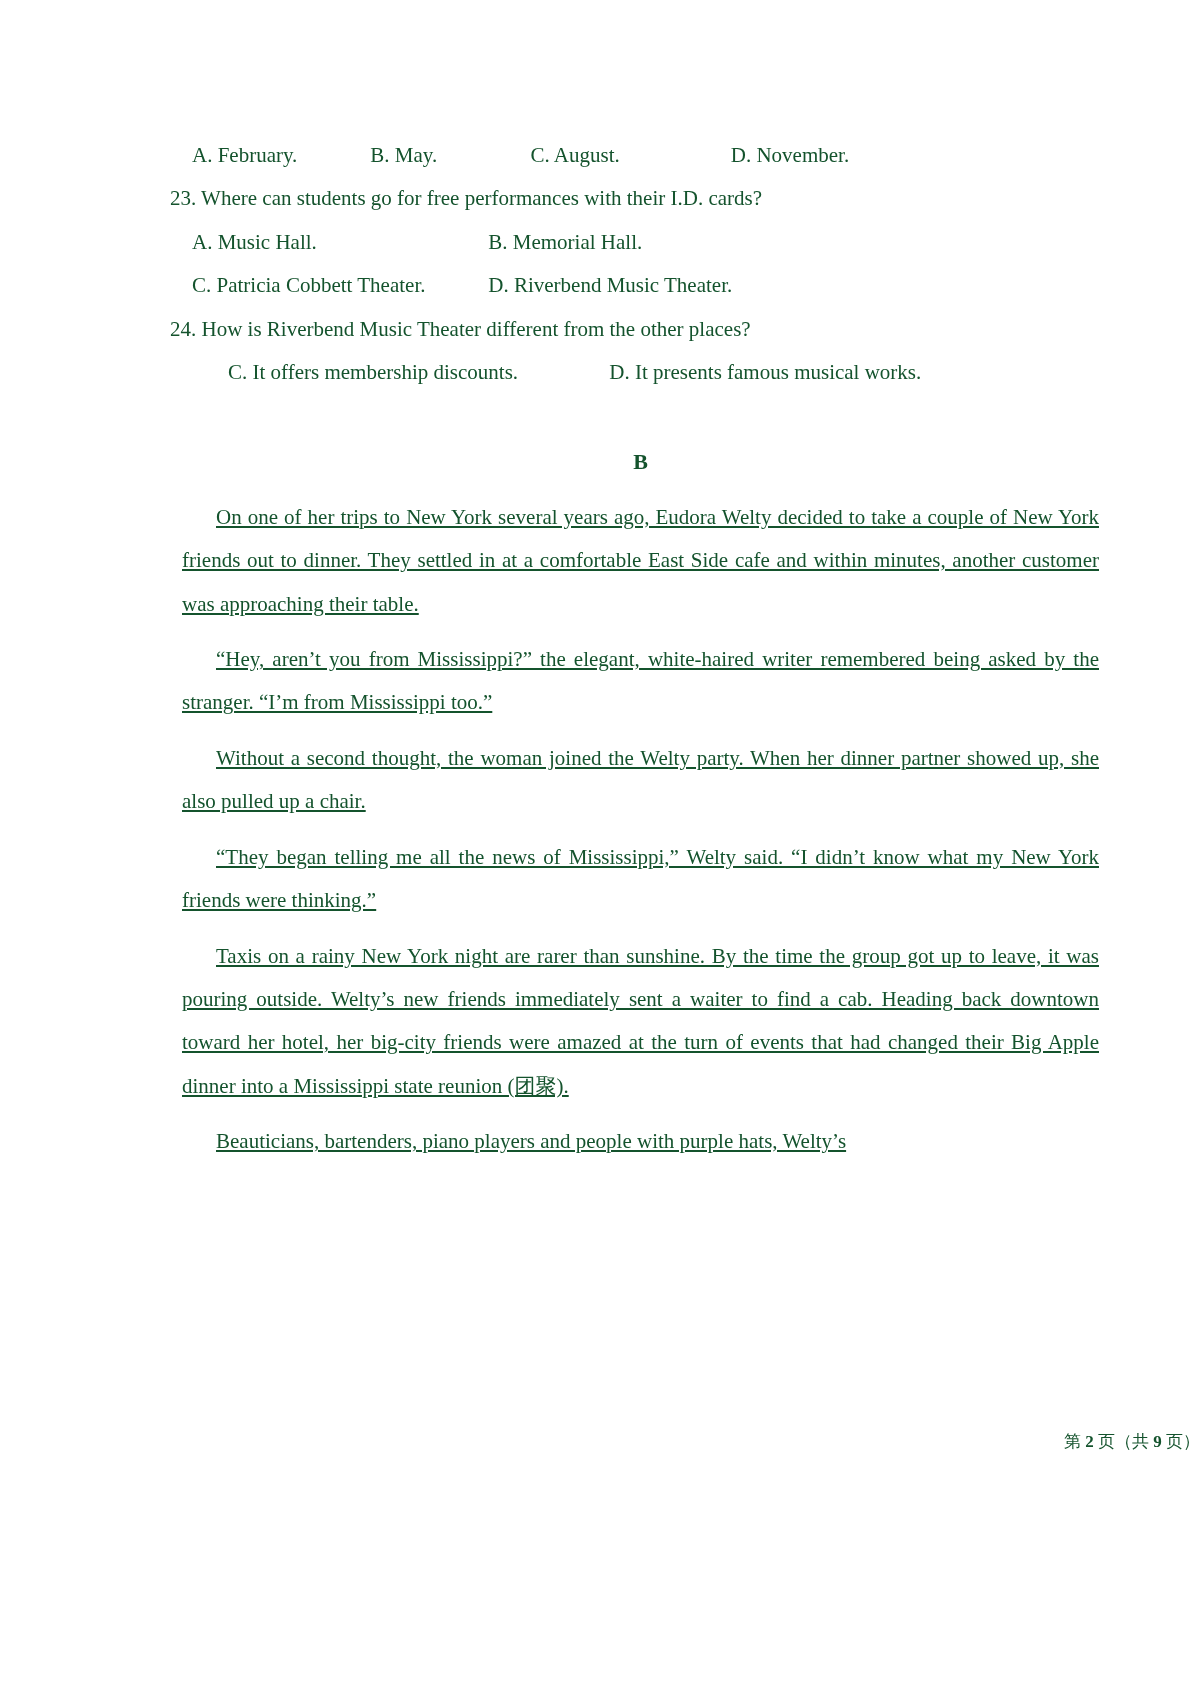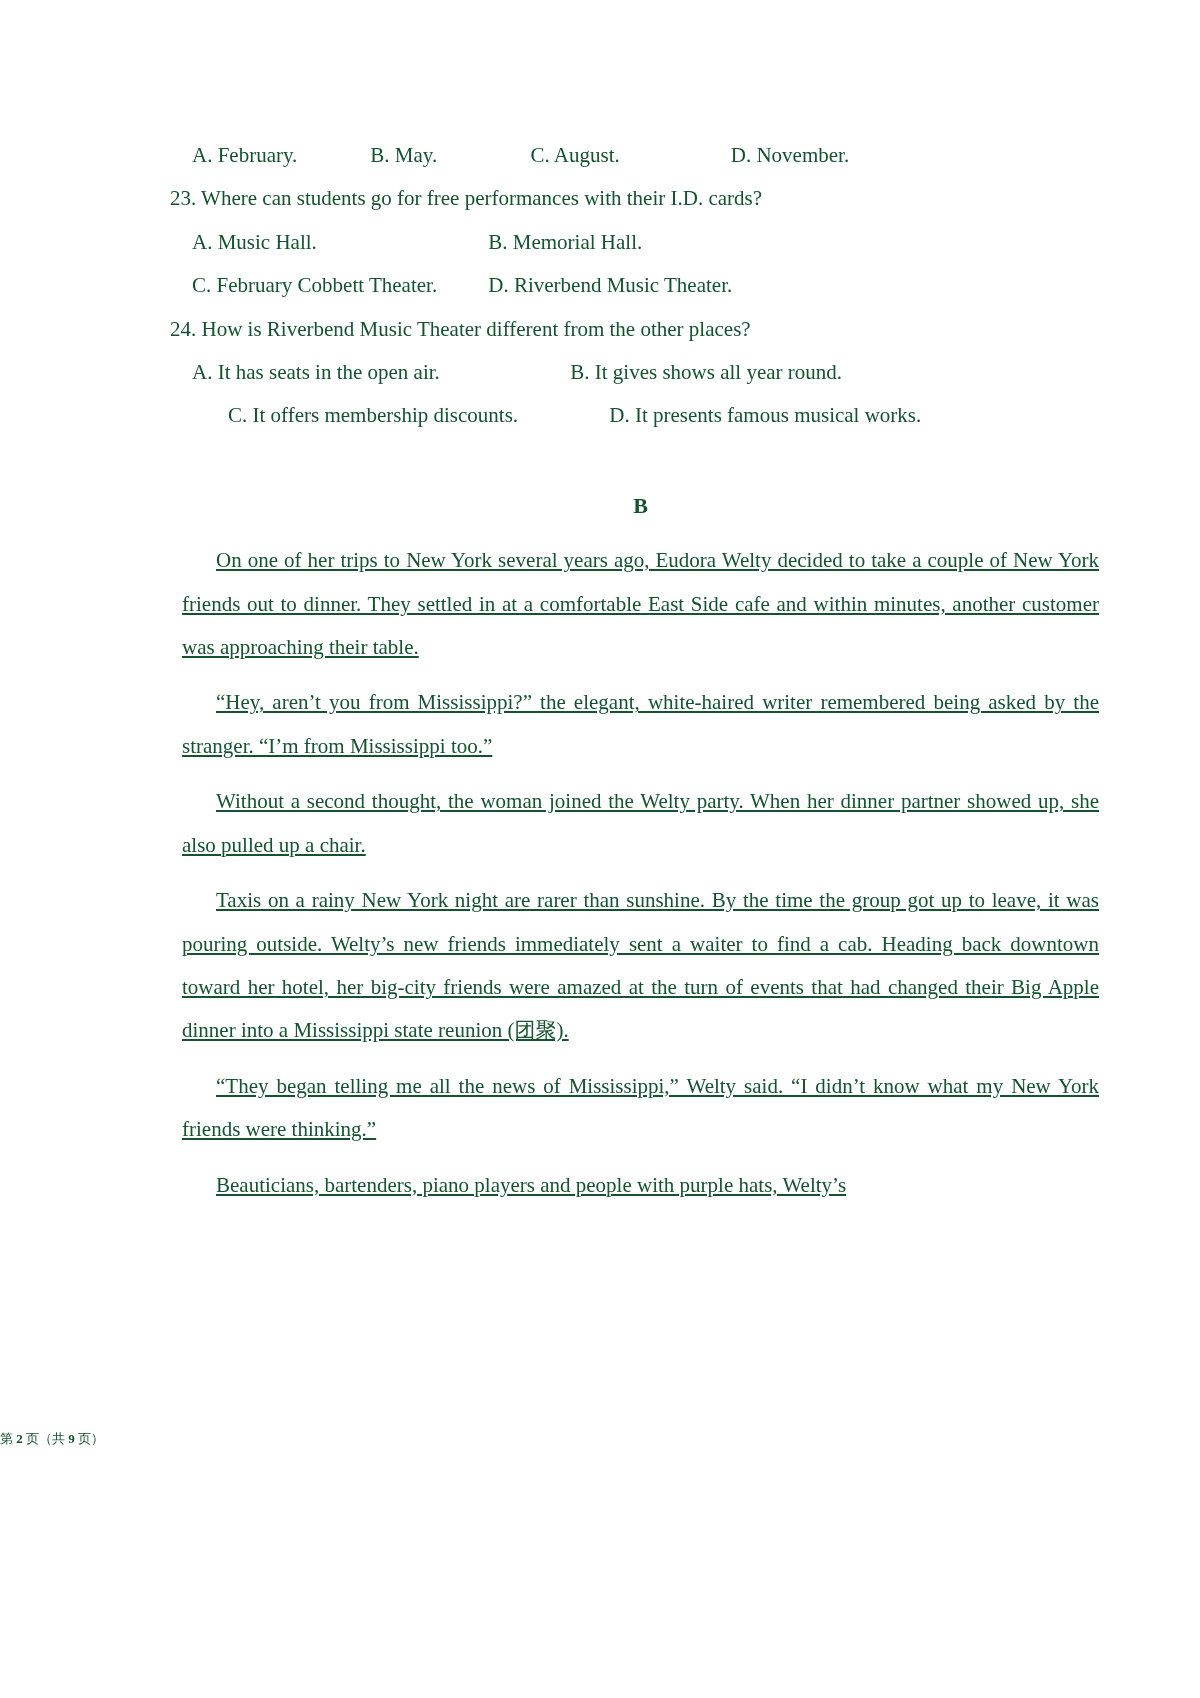--- a/index.html
+++ b/index.html
@@ -41,22 +41,22 @@
     text-indent: 34px;
     text-align: justify;
     text-decoration: underline;
   }
   .underline { text-decoration: underline; }
   .footer {
     position: absolute;
     left: 0;
     right: 0;
     top: 1430px;
-    text-align: left;
-    font-size: 13px;
+    text-align: right;
+    font-size: 17px;
   }
   .footer .num { font-weight: bold; }
 </style>
 </head>
 <body>
 
 <div class="page">
   <div class="content">
 
     <div class="opt-row">
@@ -66,42 +66,38 @@
       <span class="opt">D. November.</span>
     </div>
 
     <div class="q-text">23. Where can students go for free performances with their I.D. cards?</div>
 
     <div class="opt-row">
       <span class="opt c23">A. Music Hall.</span>
       <span class="opt">B. Memorial Hall.</span>
     </div>
     <div class="opt-row">
-      <span class="opt c23">C. February Cobbett Theater.</span>
+      <span class="opt c23">C. Patricia Cobbett Theater.</span>
       <span class="opt">D. Riverbend Music Theater.</span>
     </div>
 
     <div class="q-text">24. How is Riverbend Music Theater different from the other places?</div>
 
-    <div class="opt-row">
-      <span class="opt c24a">A. It has seats in the open air.</span>
-      <span class="opt">B. It gives shows all year round.</span>
-    </div>
     <div class="opt-row">
       <span class="opt c24b">C. It offers membership discounts.</span>
       <span class="opt">D. It presents famous musical works.</span>
     </div>
 
     <div class="section-title">B</div>
 
     <p class="para">On one of her trips to New York several years ago, Eudora Welty decided to take a couple of New York friends out to dinner. They settled in at a comfortable East Side cafe and within minutes, another customer was approaching their table.</p>
     <p class="para">“Hey, aren’t you from Mississippi?” the elegant, white-haired writer remembered being asked by the stranger. “I’m from Mississippi too.”</p>
     <p class="para">Without a second thought, the woman joined the Welty party. When her dinner partner showed up, she also pulled up a chair.</p>
+    <p class="para">“They began telling me all the news of Mississippi,” Welty said. “I didn’t know what my New York friends were thinking.”</p>
     <p class="para">Taxis on a rainy New York night are rarer than sunshine. By the time the group got up to leave, it was pouring outside. Welty’s new friends immediately sent a waiter to find a cab. Heading back downtown toward her hotel, her big-city friends were amazed at the turn of events that had changed their Big Apple dinner into a Mississippi state reunion (团聚).</p>
-    <p class="para">“They began telling me all the news of Mississippi,” Welty said. “I didn’t know what my New York friends were thinking.”</p>
 
 
     <p class="para">Beauticians, bartenders, piano players and people with purple hats, Welty’s</p>
 
   </div>
 
   <div class="footer"><span>第 </span><span class="num">2</span><span> 页（共 </span><span class="num">9</span><span> 页）</span></div>
 </div>
 
 </body></html>

